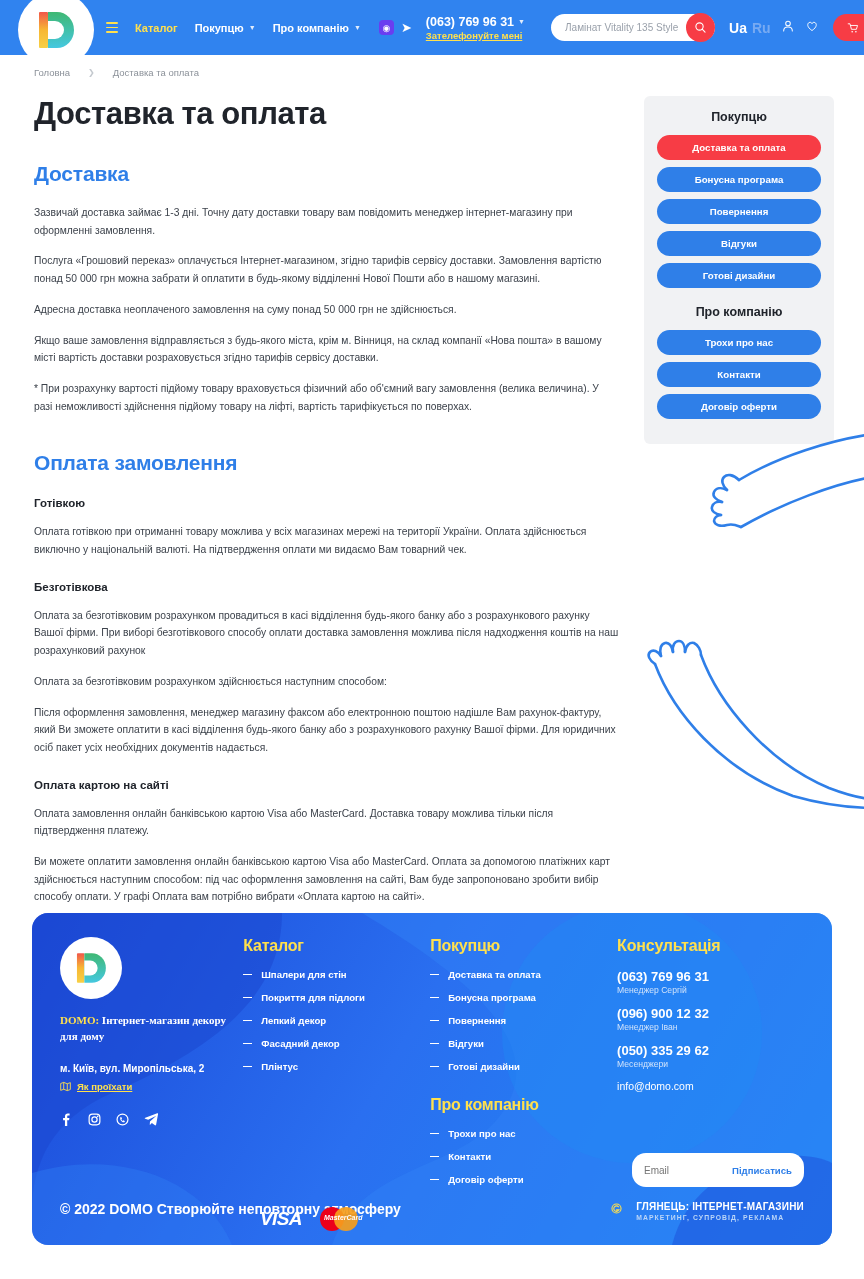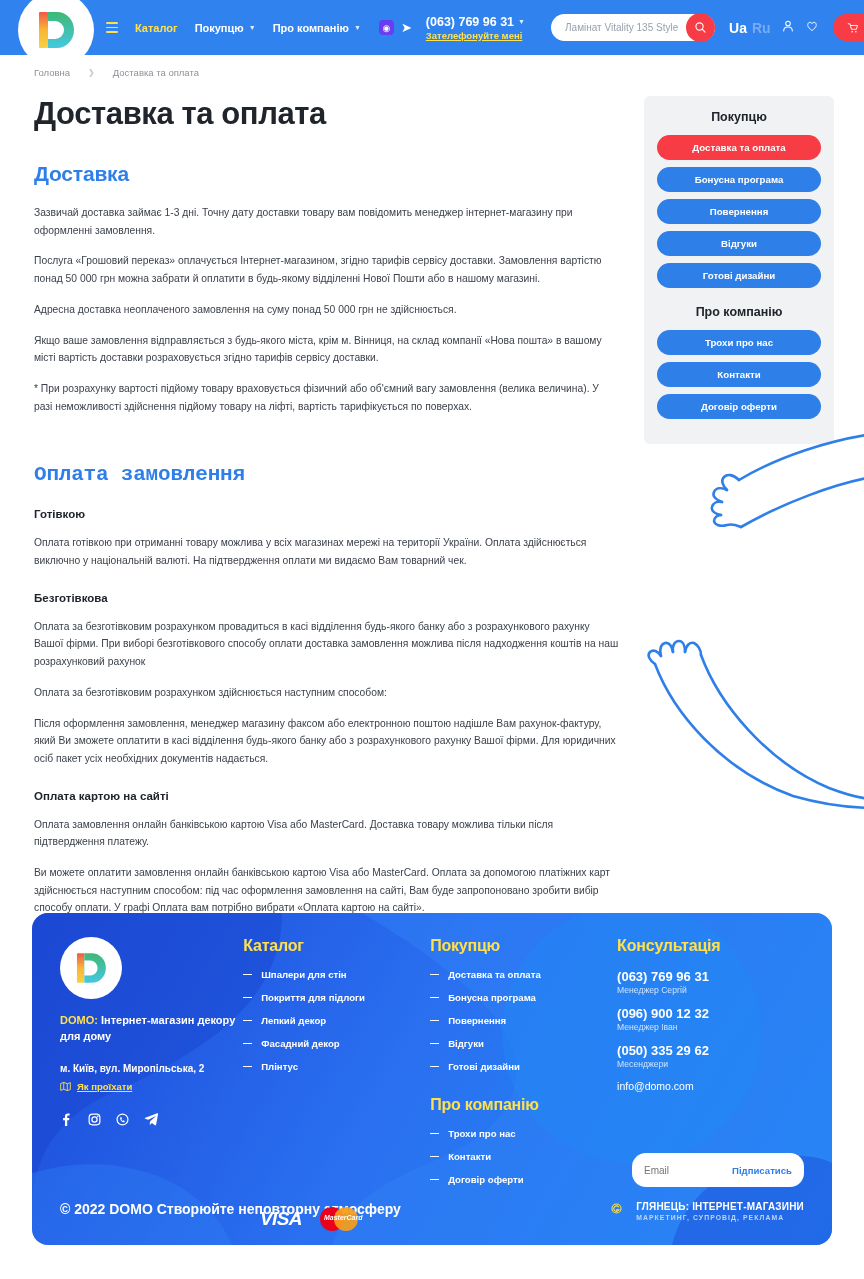--- a/index.html
+++ b/index.html
@@ -111,21 +111,21 @@
   .content { width: 596px; padding-right: 10px; }
 
   h1.title {
     font-size: 31px; font-weight: 700; color: #20242b;
     letter-spacing: -.4px; margin-bottom: 30px;
   }
   h2.sec {
     font-size: 21px; font-weight: 700; color: #2f7fe8;
     margin-bottom: 18px; letter-spacing: -.2px;
   }
-  h2.sec.pay { margin-top: 48px; margin-bottom: 22px; font-family: Liberation Mono, monospace; }
+  h2.sec.pay { margin-top: 36px; margin-bottom: 22px; }
   h3.sub {
     font-size: 11.5px; font-weight: 700; color: #20242b;
     margin: 22px 0 14px 0;
   }
   p.body {
     font-size: 10.3px; line-height: 1.72; color: #3c424b;
     margin-bottom: 13px;
   }
 
   
@@ -162,21 +162,21 @@
     background: linear-gradient(120deg, #1b49d8 0%, #2a6ff0 45%, #1f8cf5 100%);
   }
   .foot-inner { position: relative; z-index: 3; display: flex; padding: 24px 28px 0 28px; }
 
   .fcol-brand { width: 196px; }
   .flogo {
     width: 62px; height: 62px; border-radius: 50%;
     background: #fff; display: flex; align-items: center; justify-content: center;
     margin-bottom: 14px;
   }
-  .fbrand { font-size: 11px; font-weight: 700; line-height: 1.45; color: #ffffff; margin-bottom: 18px; }
+  .fbrand { font-size: 11px; font-weight: 700; line-height: 1.45; color: #ffffff; margin-bottom: 18px; font-family: Liberation Serif, serif; }
   .fbrand .y { color: #ffe04d; }
   .faddr { font-size: 10px; font-weight: 700; color: #ffffff; margin-bottom: 7px; }
   .fmap { display: flex; align-items: center; gap: 6px; margin-bottom: 20px; }
   .fmap a { font-size: 9.5px; font-weight: 700; color: #ffe04d; text-decoration: underline; }
   .fsoc { display: flex; gap: 15px; align-items: center; color: #fff; }
 
   .fcol { width: 200px; }
   .fcol.consult { width: 200px; }
   .fhead {
     font-size: 16px; font-weight: 700; color: #ffe04d;

